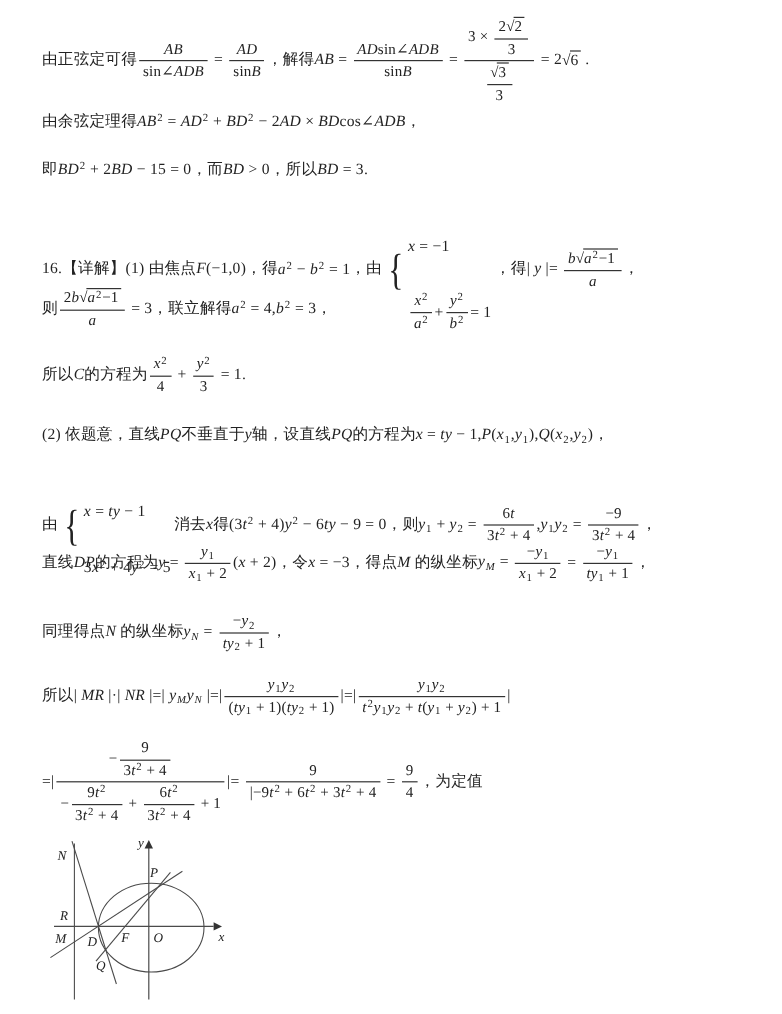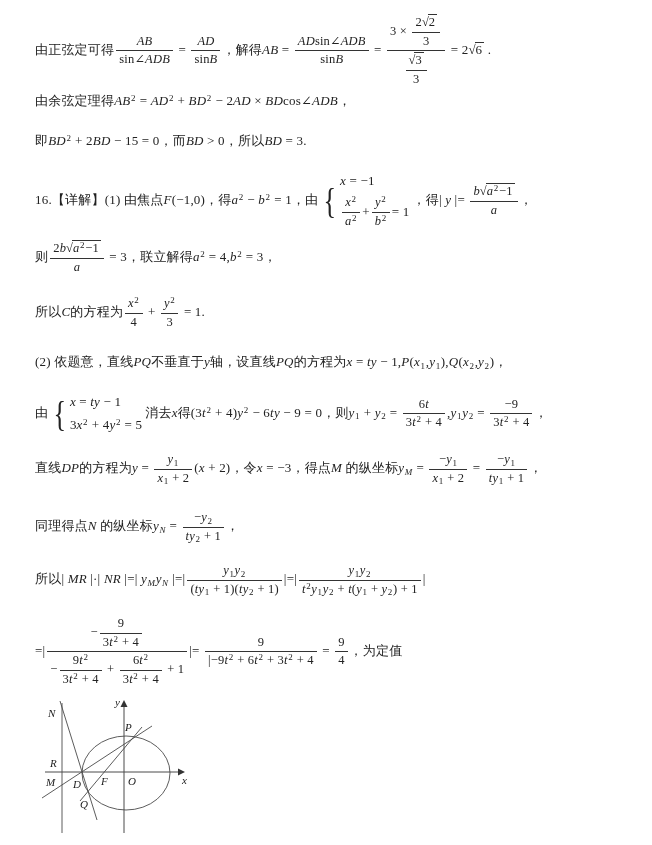--- a/index.html
+++ b/index.html
@@ -18,21 +18,21 @@
   .sub{font-size:9px;position:relative;top:.30em;margin:0 .5px;}
   .frac{display:inline-block;vertical-align:middle;text-align:center;margin:0 2px;font-size:12.5px;line-height:1.25;}
   .num{display:block;padding:0 3px 1px;border-bottom:1px solid #333;white-space:nowrap;}
   .den{display:block;padding:1px 3px 0;white-space:nowrap;}
   .sqrt{white-space:nowrap;}
   .radsign{letter-spacing:0;}
   .radbody{display:inline-block;border-top:1px solid #333;padding:0 2px 0 1px;margin-left:-1px;line-height:1.15;}
   .cases{display:inline-flex;align-items:center;vertical-align:middle;margin:0 3px;}
   .brace{display:inline-block;font-size:280%;line-height:0;transform:scaleX(.72);transform-origin:center;font-weight:300;margin-right:1px;}
   .caserows{display:inline-flex;flex-direction:column;align-items:flex-start;row-gap:5px;}
-  .caserow{display:flex;align-items:center;white-space:nowrap;}
+  .caserow{display:flex;align-items:center;white-space:nowrap;margin-top:24px;}
   .figwrap{position:absolute;left:35px;top:697px;width:215px;height:148px;}
   .flabel{font:italic 11px "Liberation Serif","DejaVu Serif",serif;fill:#222;}
   svg .geo{stroke:#4a4a4a;stroke-width:.9;fill:none;}
   svg .axis{stroke:#4a4a4a;stroke-width:1;fill:none;}
   svg .arrow{fill:#333;stroke:none;}
 </style>
 </head>
 <body>
 
 <div class="page">

